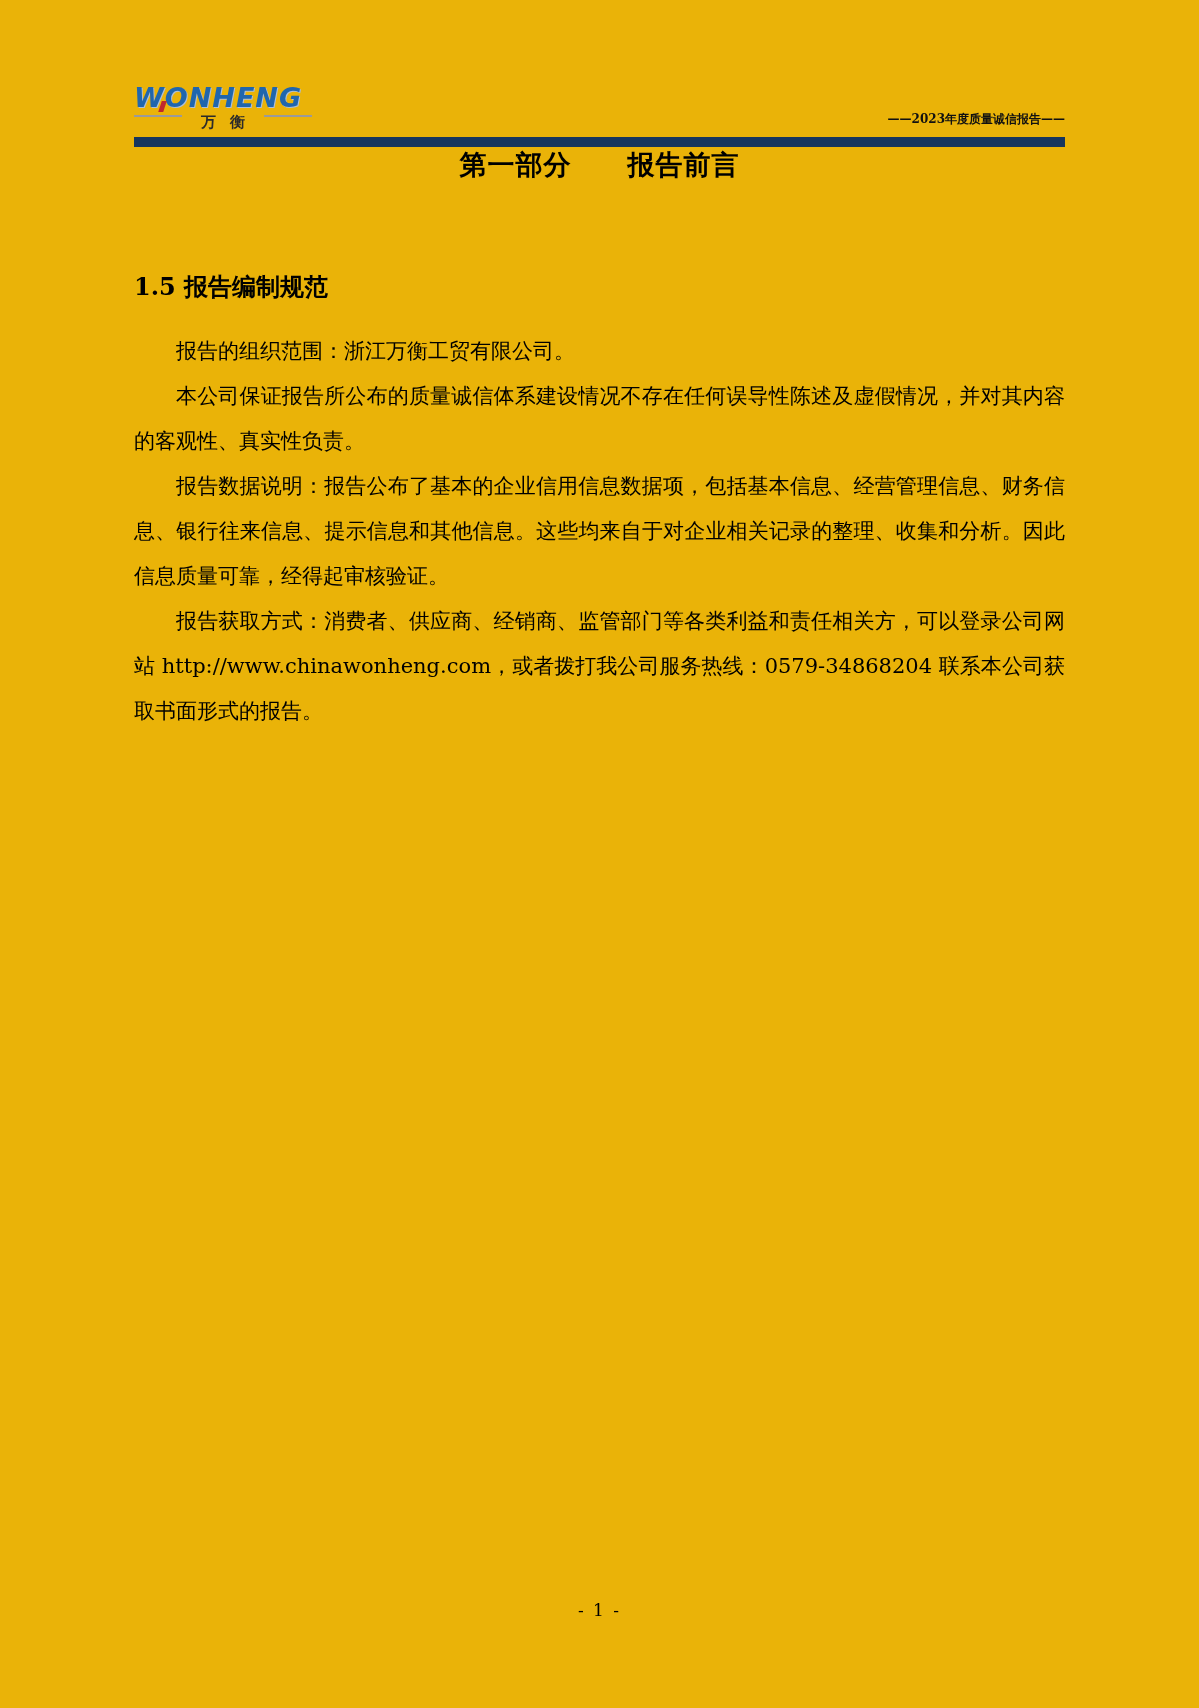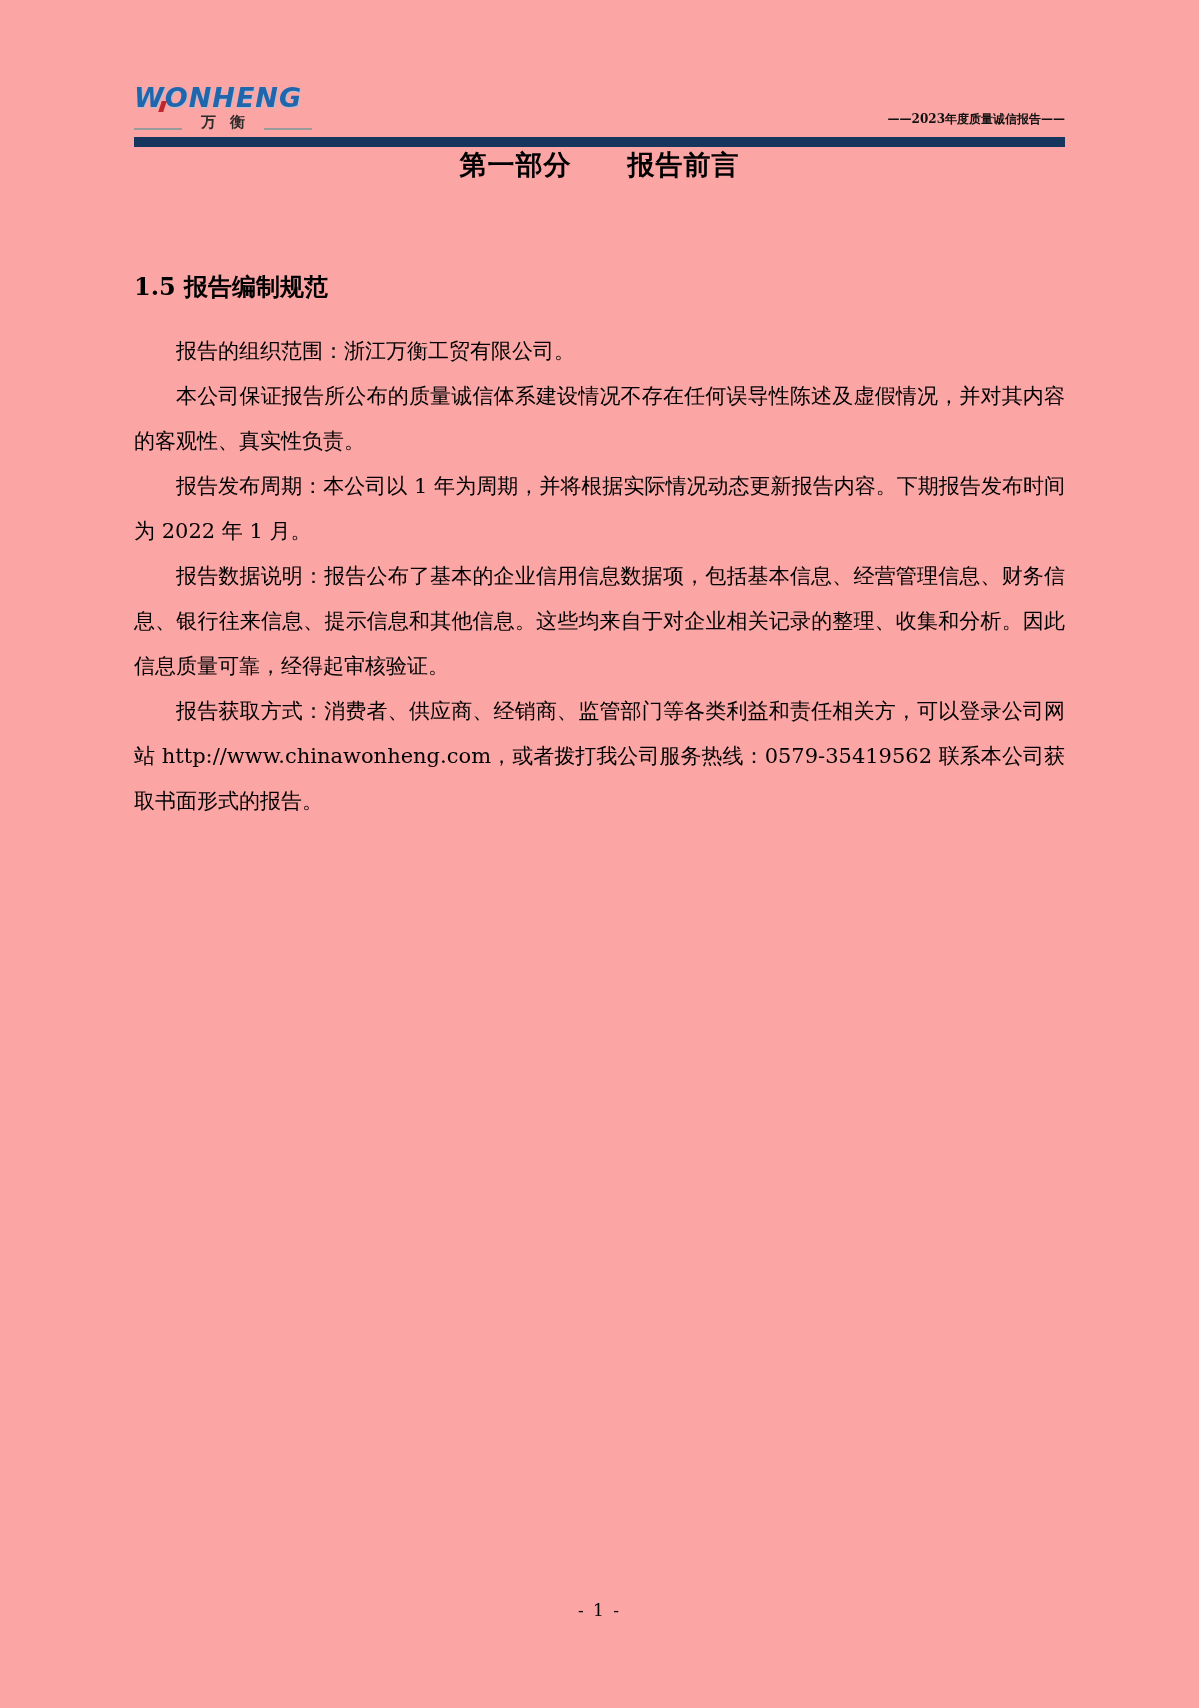--- a/index.html
+++ b/index.html
@@ -4,21 +4,21 @@
 <style>
   * { margin: 0; padding: 0; box-sizing: border-box; }
   html, body { background: #888; }
   body { font-family: "DejaVu Serif", serif; }
 
   .page {
     position: relative;
     width: 1199px;
     height: 1708px;
     margin: 0 auto;
-    background: #fca5a5;
+    background: #eab308;
     padding: 84px 134px 0 134px;
     color: #000;
     overflow: hidden;
   }
 
   
   .page-header {
     display: flex;
     justify-content: space-between;
     align-items: flex-end;
@@ -40,21 +40,21 @@
     position: absolute;
     left: 26px;
     bottom: 3px;
     width: 5px;
     height: 11px;
     background: #c0272d;
     transform: skewX(-18deg);
   }
   .logo-sub {
     display: flex;
-    align-items: flex-end;
+    align-items: flex-start;
     gap: 5px;
     margin-top: 3px;
     width: 178px;
   }
   .logo-dash { flex: 1; height: 2px; background: #9a9a9a; }
   .logo-sub-text {
     font-size: 15px;
     line-height: 15px;
     color: #2b2b2b;
     font-weight: bold;
@@ -134,22 +134,21 @@
 
   <div class="header-rule"></div>
 
   <h1 class="doc-title">第一部分　　报告前言</h1>
 
   <h2 class="section-heading">1.5 报告编制规范</h2>
 
   <div class="body-text">
     <p>报告的组织范围：浙江万衡工贸有限公司。</p>
     <p>本公司保证报告所公布的质量诚信体系建设情况不存在任何误导性陈述及虚假情况，并对其内容的客观性、真实性负责。</p>
-    <p>报告发布周期：本公司以 1 年为周期，并将根据实际情况动态更新报告内容。下期报告发布时间为 2022 年 1 月。</p>
     <p>报告数据说明：报告公布了基本的企业信用信息数据项，包括基本信息、经营管理信息、财务信息、银行往来信息、提示信息和其他信息。这些均来自于对企业相关记录的整理、收集和分析。因此信息质量可靠，经得起审核验证。</p>
-    <p>报告获取方式：消费者、供应商、经销商、监管部门等各类利益和责任相关方，可以登录公司网站 http://www.chinawonheng.com，或者拨打我公司服务热线：0579-35419562 联系本公司获取书面形式的报告。</p>
+    <p>报告获取方式：消费者、供应商、经销商、监管部门等各类利益和责任相关方，可以登录公司网站 http://www.chinawonheng.com，或者拨打我公司服务热线：0579-34868204 联系本公司获取书面形式的报告。</p>
   </div>
 
   <footer class="page-footer">
     <div class="page-number">- 1 -</div>
   </footer>
 
 </div>
 
 </body></html>

